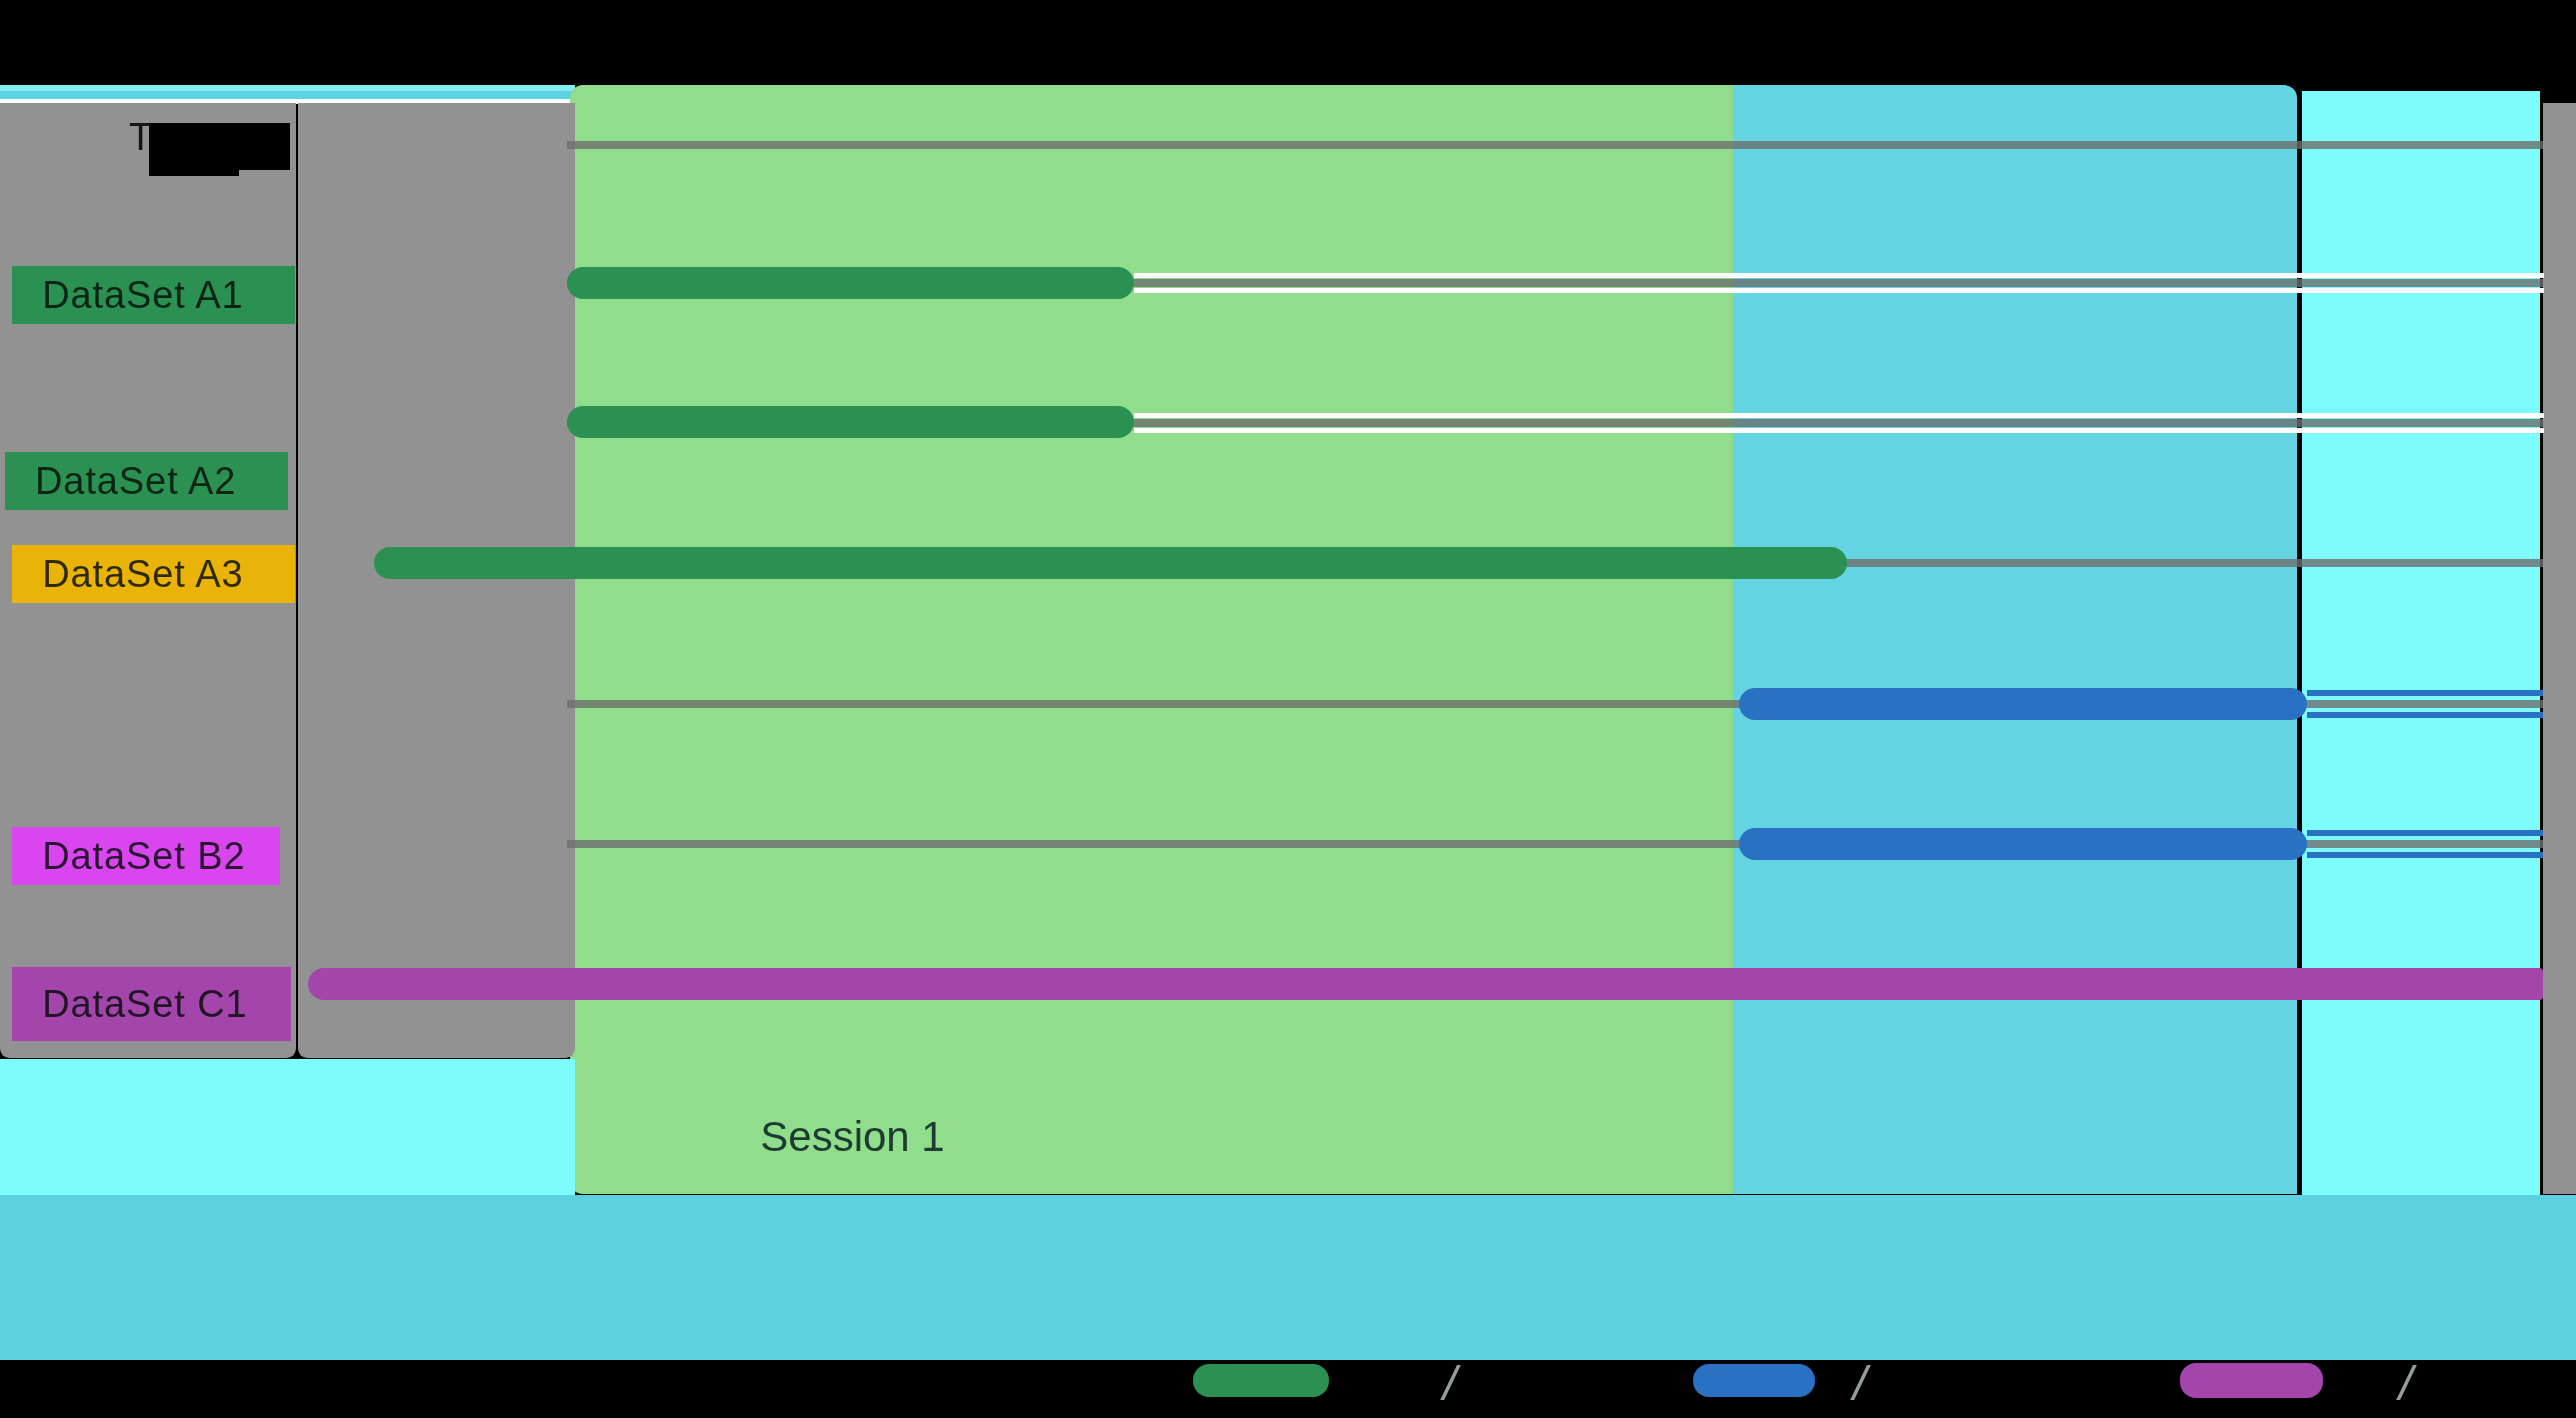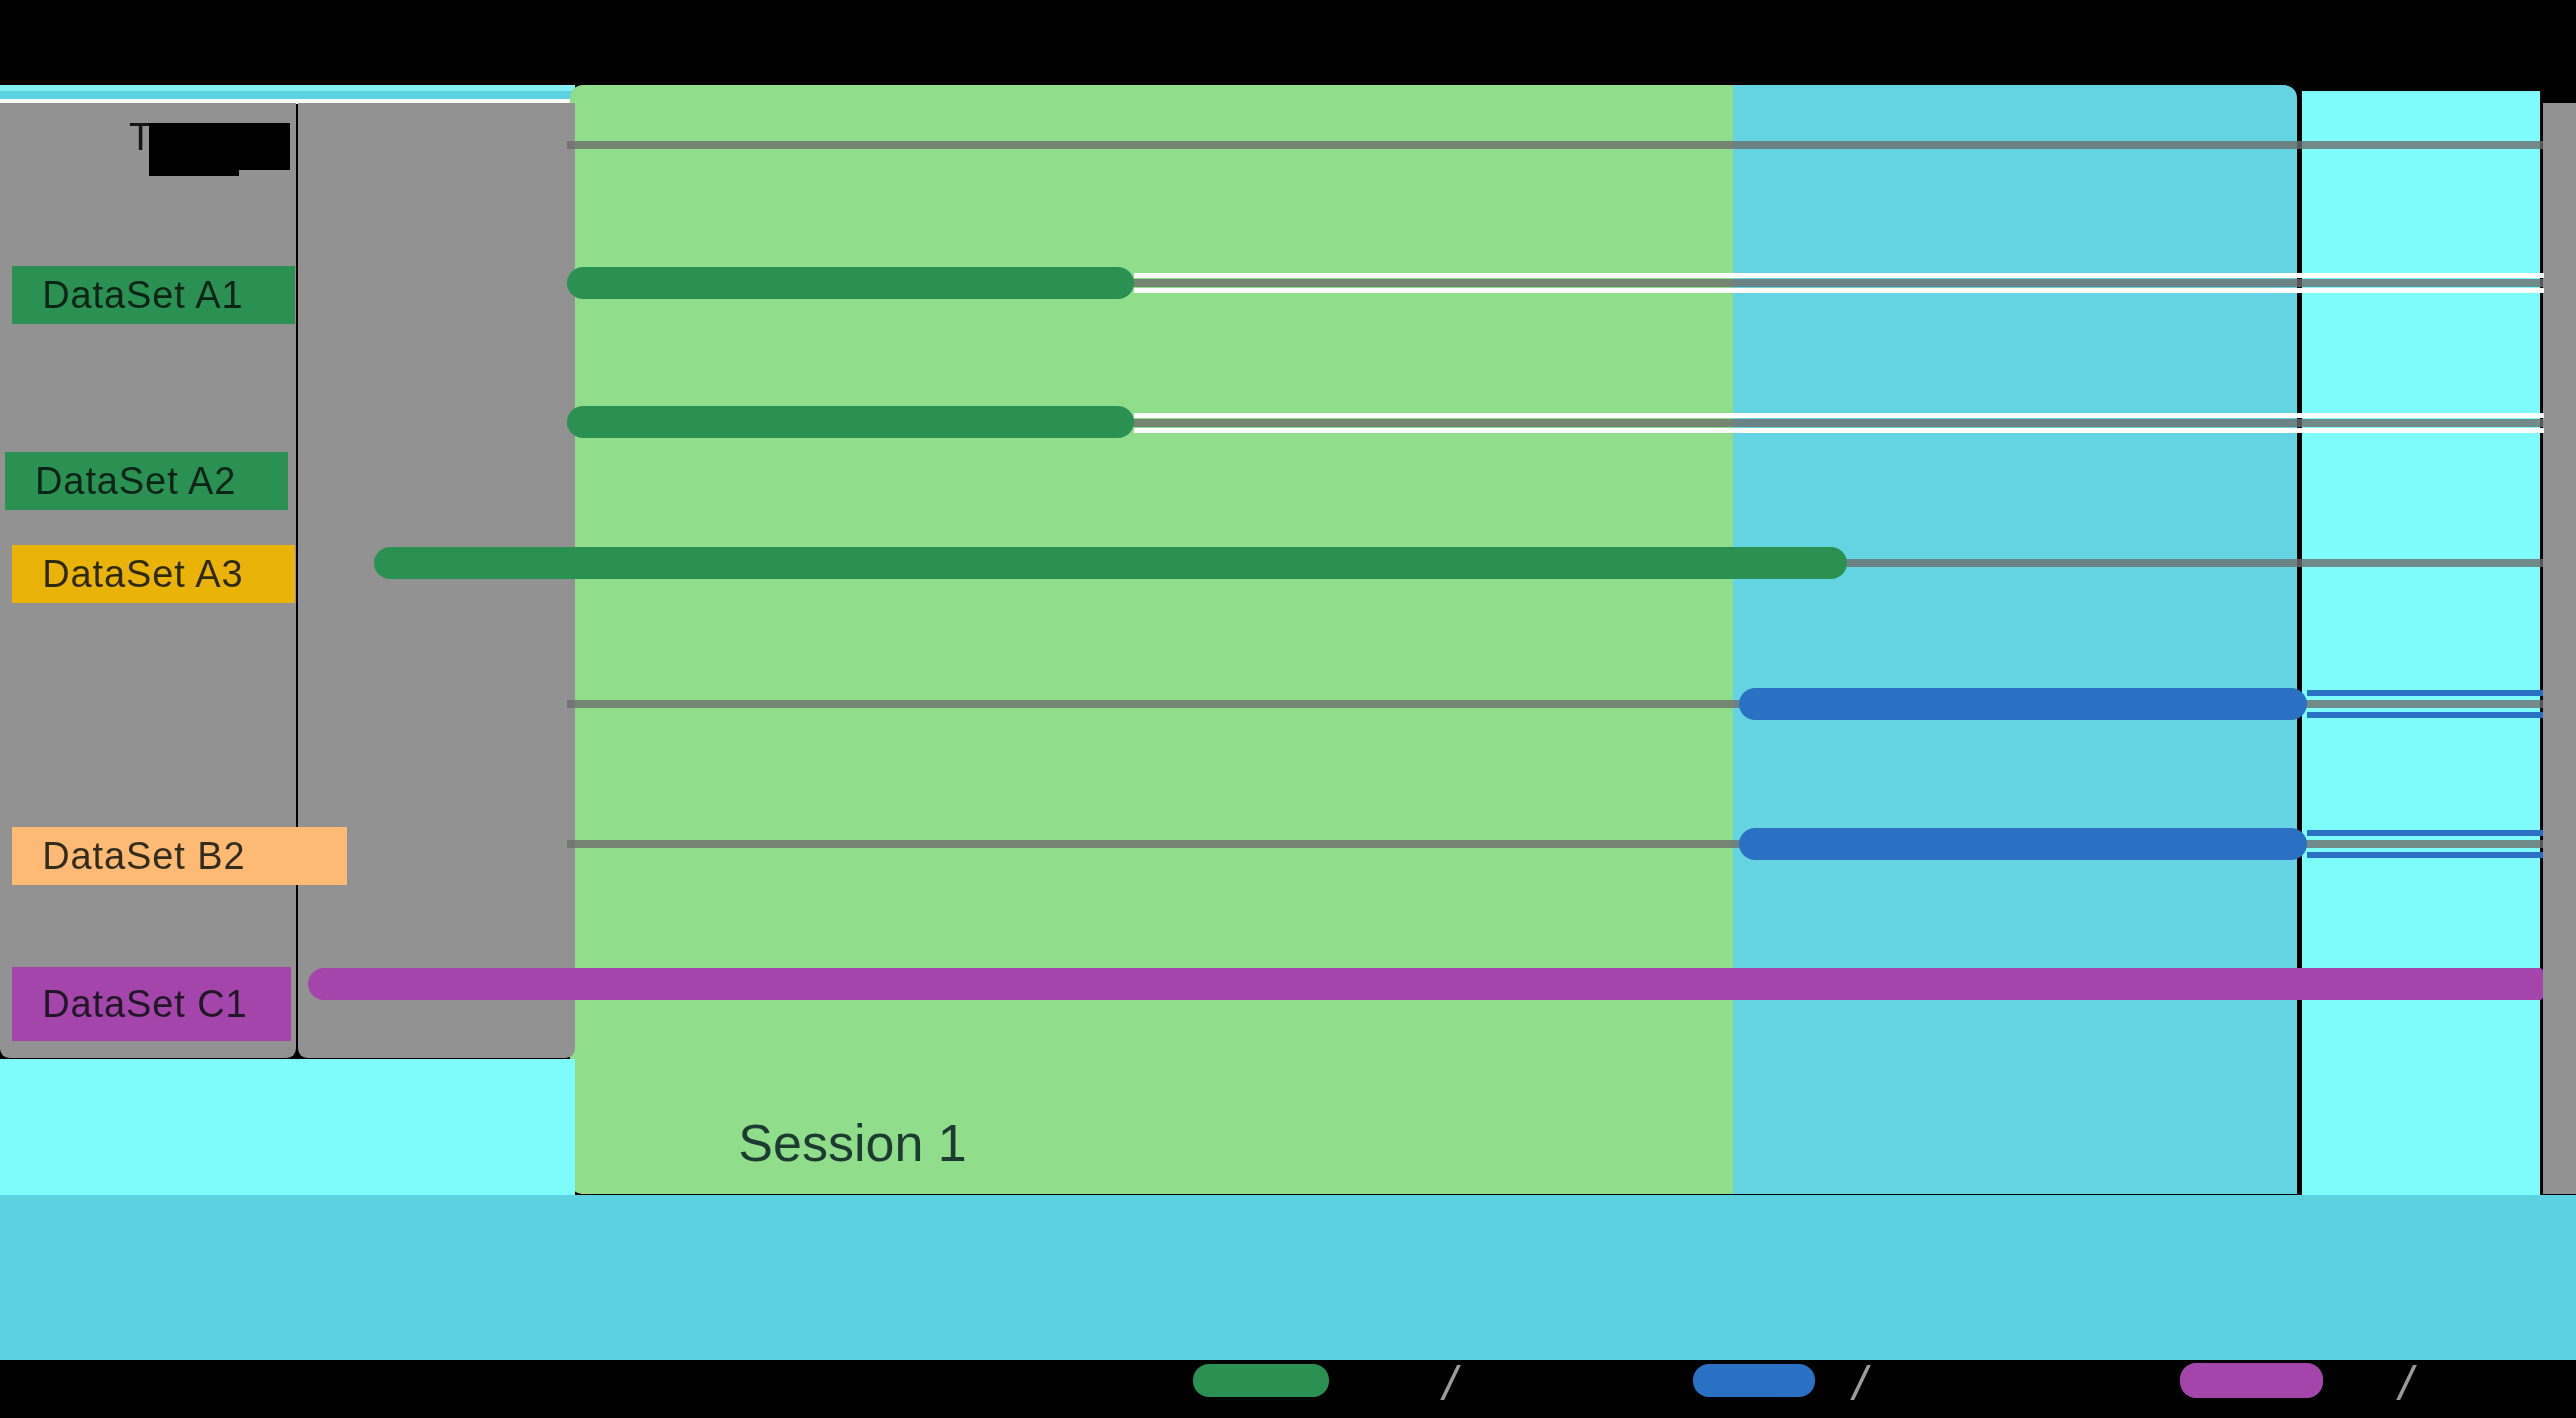--- a/index.html
+++ b/index.html
@@ -5,21 +5,21 @@
   html,body{margin:0;padding:0;background:#000;}
   .stage{position:relative;width:2576px;height:1419px;overflow:hidden;background:#000;
          font-family:"Liberation Sans", sans-serif;}
   .abs{position:absolute;}
   .label-box{position:absolute;display:flex;align-items:center;padding-left:30px;
              box-sizing:border-box;font-size:38px;font-weight:400;color:rgba(5,12,8,0.82);
              letter-spacing:0.9px;}
   .bar{position:absolute;height:32px;border-radius:16px;}
   .gridline{position:absolute;}
   .casing{position:absolute;}
-  .session-label{position:absolute;text-align:center;font-size:52px;font-weight:400;}
+  .session-label{position:absolute;text-align:center;font-size:42px;font-weight:400;}
   .header-t{font-size:38px;color:#151515;font-weight:400;}
   .legend-swatch{position:absolute;border-radius:16px;}
   .legend-slash{position:absolute;font-size:49px;font-style:italic;opacity:0.75;}
 </style>
 </head>
 <body>
 
 <div class="stage">
 
   <div class="abs" style="left: 0px; top: 0px; width: 2576px; height: 85px; background: rgb(0, 0, 0);"></div>
@@ -59,21 +59,21 @@
       <div class="bar" style="left: 374px; top: 547px; width: 1473px; height: 32px; background: rgb(43, 145, 83);"></div>
       <div class="label-box" style="left: 12.2px; top: 545px; width: 283px; height: 58px; background: #eab308;">
         <span>DataSet A3</span>
       </div>
       <div class="casing" style="left: 2307px; top: 690px; width: 236px; height: 5.6px; background: rgb(42, 113, 195);"></div>
       <div class="casing" style="left: 2307px; top: 712px; width: 236px; height: 5.6px; background: rgb(42, 113, 195);"></div>
       <div class="bar" style="left: 1739px; top: 688px; width: 568px; height: 32px; background: rgb(42, 113, 195);"></div>
       <div class="casing" style="left: 2307px; top: 830px; width: 236px; height: 5.6px; background: rgb(42, 113, 195);"></div>
       <div class="casing" style="left: 2307px; top: 852px; width: 236px; height: 5.6px; background: rgb(42, 113, 195);"></div>
       <div class="bar" style="left: 1739px; top: 828px; width: 568px; height: 32px; background: rgb(42, 113, 195);"></div>
-      <div class="label-box" style="left: 12.2px; top: 827px; width: 335px; height: 58px; background: #fdba74;">
+      <div class="label-box" style="left: 12.2px; top: 827px; width: 268px; height: 58px; background: #d946ef;">
         <span>DataSet B2</span>
       </div>
       <div class="bar" style="left: 308px; top: 968px; width: 2235px; height: 32px; background: rgb(163, 69, 171); border-radius: 16px 3.8px 3.8px 16px;"></div>
       <div class="label-box" style="left: 12.2px; top: 967px; width: 279px; height: 74px; background: rgb(163, 69, 171);">
         <span>DataSet C1</span>
       </div>
     </div>
 
   <div class="abs header-t" style="left: 129px; top: 116px;">T</div>
   <div class="abs" style="left: 149px; top: 123px; width: 141px; height: 47px; background: rgb(0, 0, 0);"></div>

